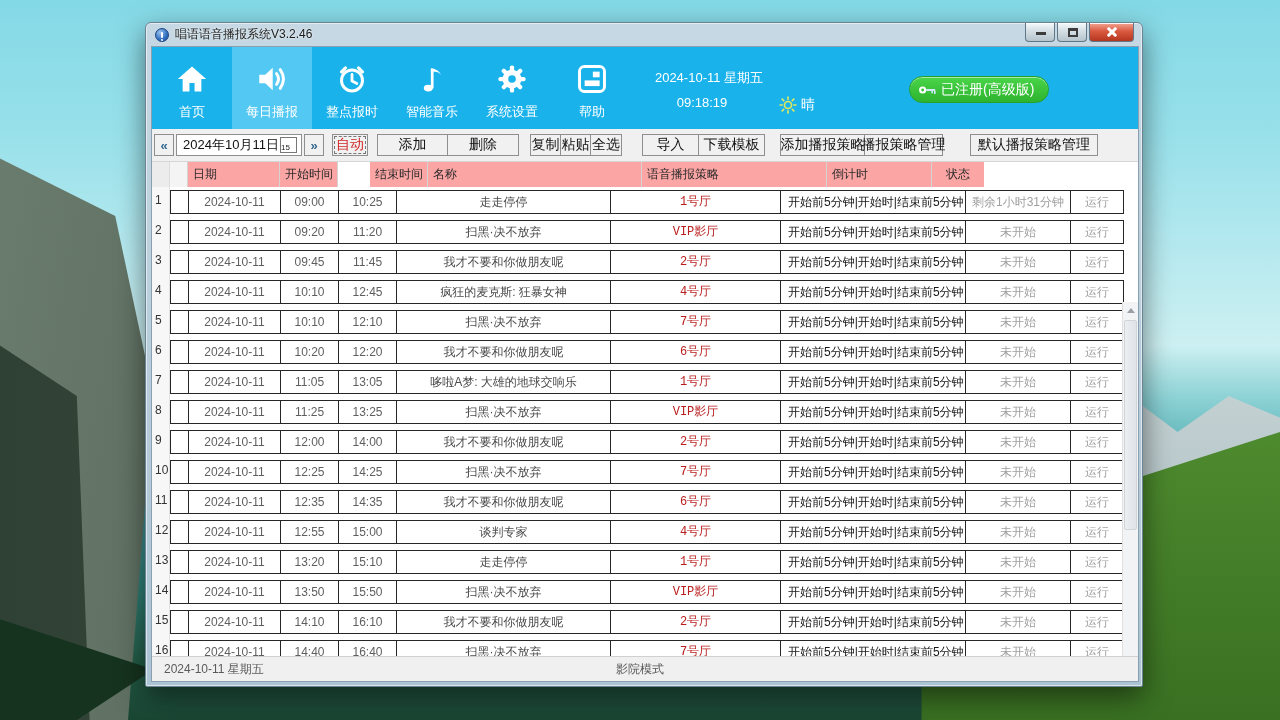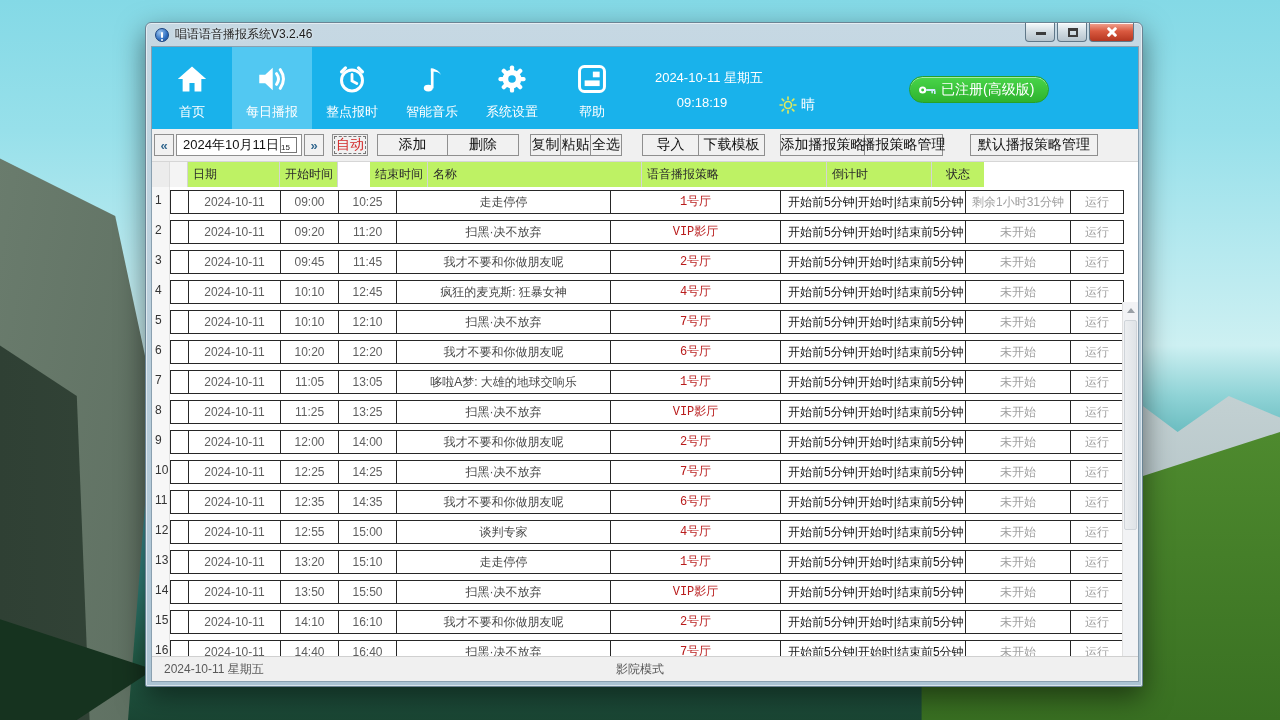--- a/index.html
+++ b/index.html
@@ -59,21 +59,21 @@
   .datebox { position:absolute; left:24px; top:5px; width:126px; height:22px; background:#fff; border:1px solid #8f8f8f;
     display:flex; align-items:center; font-size:13px; color:#111; padding-left:6px; cursor:pointer; }
   .cal-ico { position:absolute; right:4px; top:2px; width:17px; height:16px; background:#fff; border:1px solid #777; }
   .cal-ico .bar { height:4px; background:#4f94d4; }
   .cal-ico .day { font-size:8px; text-align:center; color:#222; line-height:10px; }
   .auto-btn { color:#d22727; outline:1px dashed #777; outline-offset:-3px; }
 
   
   .table-wrap { position:absolute; left:0; top:115px; width:100%; height:496px; background:#fff; overflow:hidden; }
   .thead { display:flex; height:25px; align-items:stretch; }
-  .th { font-size:12px; color:#2a2a2a; display:flex; align-items:center; padding-left:5px; border-right:1px solid #d4d4d4; background:#bef264; flex:none; cursor:pointer; }
+  .th { font-size:12px; color:#2a2a2a; display:flex; align-items:center; padding-left:5px; border-right:1px solid #d4d4d4; background:#fca5a5; flex:none; cursor:pointer; }
   .th.gut { background:#ececec; border-right:1px solid #dcdcdc; }
   .th.sel { background:#f4f4f4; }
   .th.center { justify-content:center; padding-left:0; }
   .tbody { position:relative; }
   .trow { display:flex; height:30px; }
   .rownum { width:18px; flex:none; background:#f7f7f7; border-right:1px solid #e2e2e2; font-size:12px; color:#333; padding:6px 0 0 3px; }
   .rowbox { display:flex; height:24px; margin-top:3px; border:1px solid #262626; }
   .cell { flex:none; font-size:12px; line-height:22px; text-align:center; border-right:1px solid #262626; overflow:hidden; white-space:nowrap; }
   .cell:last-child { border-right:none; }
   .c-sel{ width:18px; } .c-date{ width:92px; color:#5e5e5e; } .c-start{ width:58px; color:#5e5e5e; } .c-end{ width:58px; color:#5e5e5e; }

